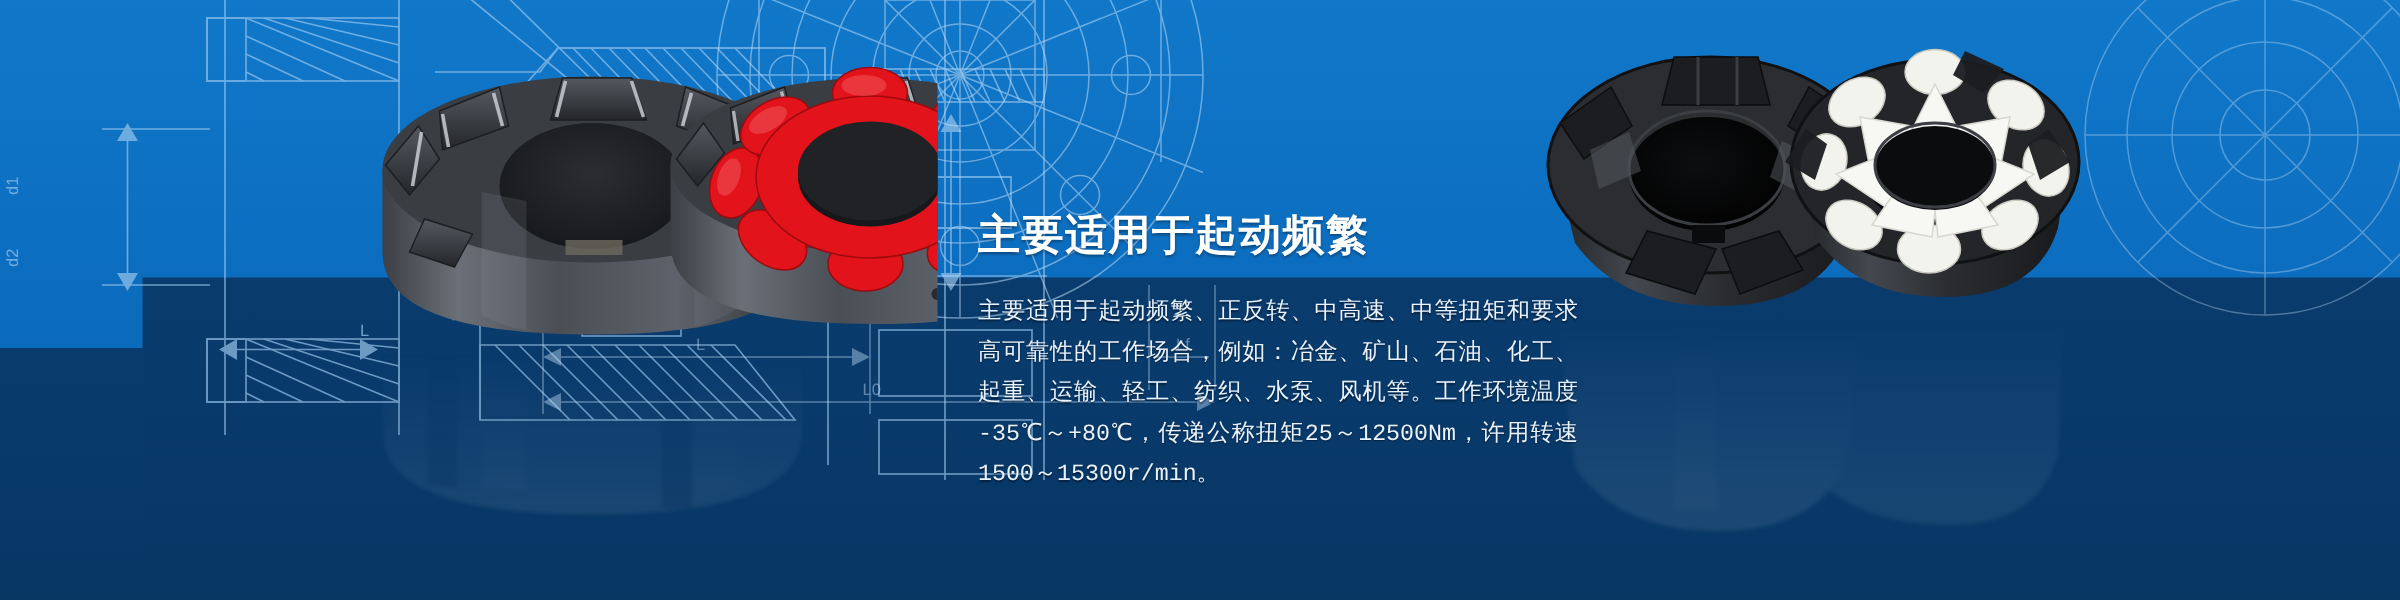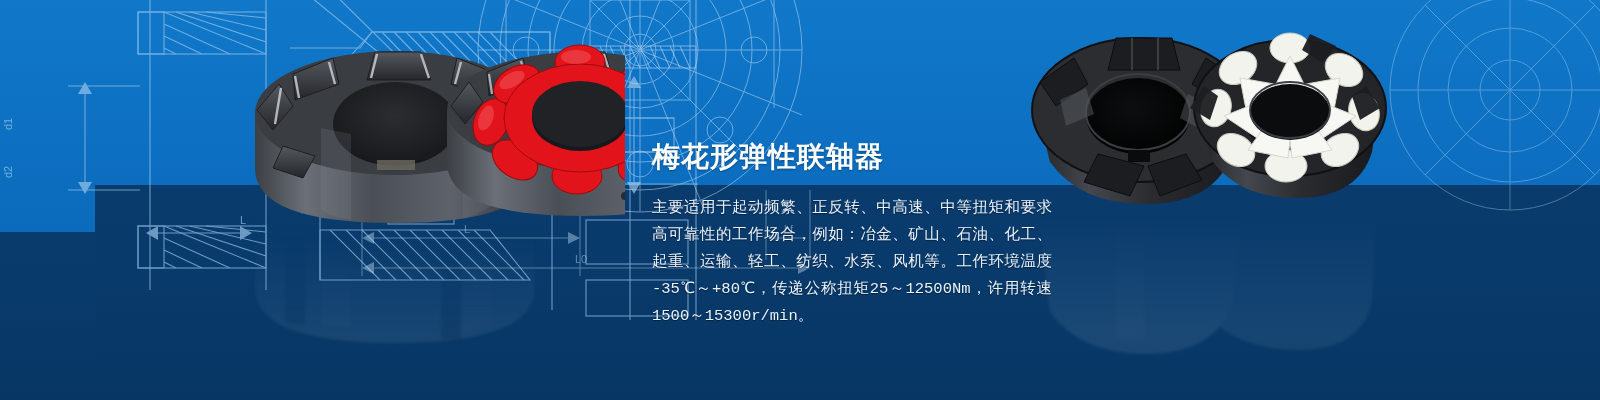--- a/index.html
+++ b/index.html
@@ -387,18 +387,18 @@
     <path d="M238 150 L238 50 L266 58 L266 150 Z" fill="#ffffff" opacity=".18"></path>
     <path d="M216 150 L216 44 L236 44 L236 150 Z" fill="#1b2d42" opacity=".5"></path>
     <path d="M60 150 L60 60 L80 58 L80 150 Z" fill="#1b2d42" opacity=".45"></path>
   </svg>
   <svg class="reflect reflect-right" viewBox="0 0 380 150">
     <path d="M18 150 L30 52 Q60 10 125 10 Q195 10 212 60 L220 150 Z" fill="#8fa9c4"></path>
     <path d="M180 150 L190 46 Q220 14 280 14 Q340 14 352 62 L356 150 Z" fill="#8fa9c4" opacity=".8"></path>
     <path d="M96 150 L96 24 L124 24 L124 150 Z" fill="#ffffff" opacity=".22"></path>
   </svg>
 
-  <div class="title">梅花形弹性联轴器</div>
+  <div class="title">主要适用于起动频繁</div>
   <div class="desc">
     <p>主要适用于起动频繁、正反转、中高速、中等扭矩和要求高可靠性的工作场合，例如：冶金、矿山、石油、化工、起重、运输、轻工、纺织、水泵、风机等。工作环境温度 -35℃～+80℃，传递公称扭矩25～12500Nm，许用转速1500～15300r/min。</p>
   </div>
 
 </div>
 
 </body></html>

